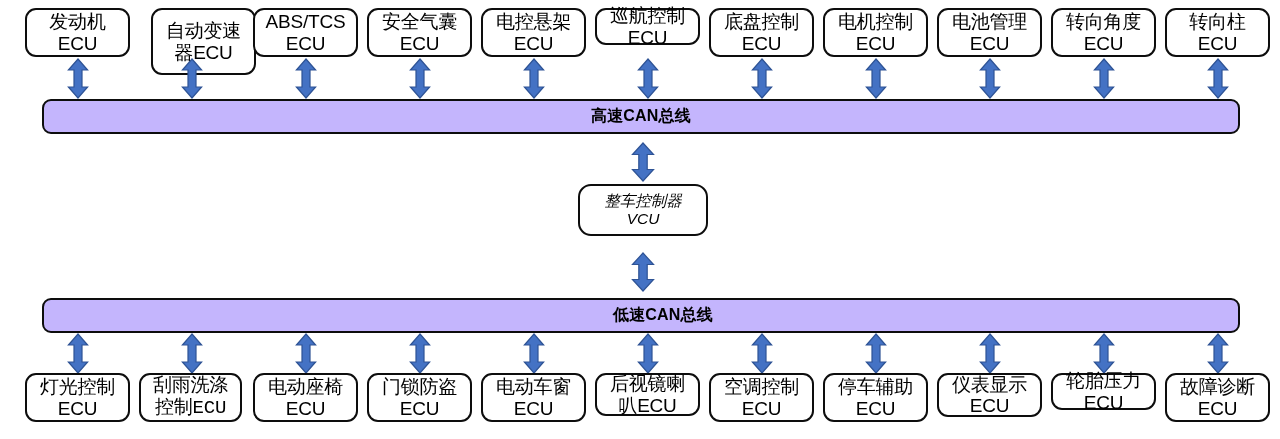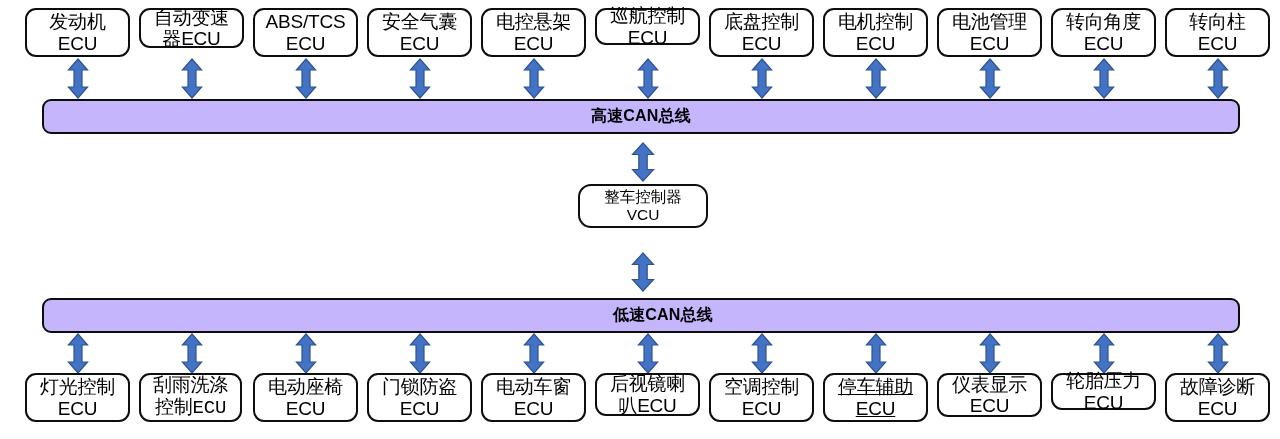--- a/index.html
+++ b/index.html
@@ -82,21 +82,21 @@
   }
 </style>
 </head>
 <body>
 
 <div id="canvas">
 
   <div id="hs-nodes">
       <div class="ecu-box" style="left: 25px; top: 8px; width: 105px; height: 49px;"><span>发动机
 ECU</span></div>
-      <div class="ecu-box" style="left: 139px; top: 8px; width: 105px; height: 40px;"><span>自动变速
+      <div class="ecu-box" style="left: 151px; top: 8px; width: 105px; height: 67px;"><span>自动变速
 器ECU</span></div>
       <div class="ecu-box" style="left: 253px; top: 8px; width: 105px; height: 49px;"><span>ABS/TCS
 ECU</span></div>
       <div class="ecu-box" style="left: 367px; top: 8px; width: 105px; height: 49px;"><span>安全气囊
 ECU</span></div>
       <div class="ecu-box" style="left: 481px; top: 8px; width: 105px; height: 49px;"><span>电控悬架
 ECU</span></div>
       <div class="ecu-box" style="left: 595px; top: 8px; width: 105px; height: 37px;"><span>巡航控制
 ECU</span></div>
       <div class="ecu-box" style="left: 709px; top: 8px; width: 105px; height: 49px;"><span>底盘控制
@@ -172,21 +172,21 @@
   <div class="bus-bar" id="hs-bus" style="left:42px; top:99px; width:1198px; height:35px;">
     <span>高速CAN总线</span>
   </div>
 
   <div class="arrow" id="arrow-bus-to-vcu" style="left:631px; top:142px; width:24px; height:40px;">
     <svg viewBox="0 0 24 40" preserveAspectRatio="none">
       <polygon points="12,1 22.5,12.5 16.2,12.5 16.2,27.5 22.5,27.5 12,39 1.5,27.5 7.8,27.5 7.8,12.5 1.5,12.5" fill="#4472C4" stroke="#2E5395" stroke-width="1.2" stroke-linejoin="miter"></polygon>
     </svg>
   </div>
 
-  <div class="vcu-box" id="vcu" style="left:578px; top:184px; width:130px; height:44px;">
+  <div class="vcu-box" id="vcu" style="left:578px; top:184px; width:130px; height:52px;font-style:italic;">
     <span>整车控制器
 VCU</span>
   </div>
 
   <div class="arrow" id="arrow-vcu-to-bus" style="left:631px; top:252px; width:24px; height:40px;">
     <svg viewBox="0 0 24 40" preserveAspectRatio="none">
       <polygon points="12,1 22.5,12.5 16.2,12.5 16.2,27.5 22.5,27.5 12,39 1.5,27.5 7.8,27.5 7.8,12.5 1.5,12.5" fill="#4472C4" stroke="#2E5395" stroke-width="1.2" stroke-linejoin="miter"></polygon>
     </svg>
   </div>
 
@@ -260,21 +260,21 @@
       <div class="ecu-box" style="left: 253px; top: 373px; width: 105px; height: 49px;"><span>电动座椅
 ECU</span></div>
       <div class="ecu-box" style="left: 367px; top: 373px; width: 105px; height: 49px;"><span>门锁防盗
 ECU</span></div>
       <div class="ecu-box" style="left: 481px; top: 373px; width: 105px; height: 49px;"><span>电动车窗
 ECU</span></div>
       <div class="ecu-box" style="left: 595px; top: 373px; width: 105px; height: 43px;"><span>后视镜喇
 叭ECU</span></div>
       <div class="ecu-box" style="left: 709px; top: 373px; width: 105px; height: 49px;"><span>空调控制
 ECU</span></div>
-      <div class="ecu-box" style="left: 823px; top: 373px; width: 105px; height: 49px; text-decoration: underline;"><span>停车辅助
+      <div class="ecu-box" style="left: 823px; top: 373px; width: 105px; height: 49px;"><span>停车辅助
 ECU</span></div>
       <div class="ecu-box" style="left: 937px; top: 373px; width: 105px; height: 44px;"><span>仪表显示
 ECU</span></div>
       <div class="ecu-box" style="left: 1051px; top: 373px; width: 105px; height: 37px;"><span>轮胎压力
 ECU</span></div>
       <div class="ecu-box" style="left: 1165px; top: 373px; width: 105px; height: 49px;"><span>故障诊断
 ECU</span></div>
     </div>
 
 </div>

